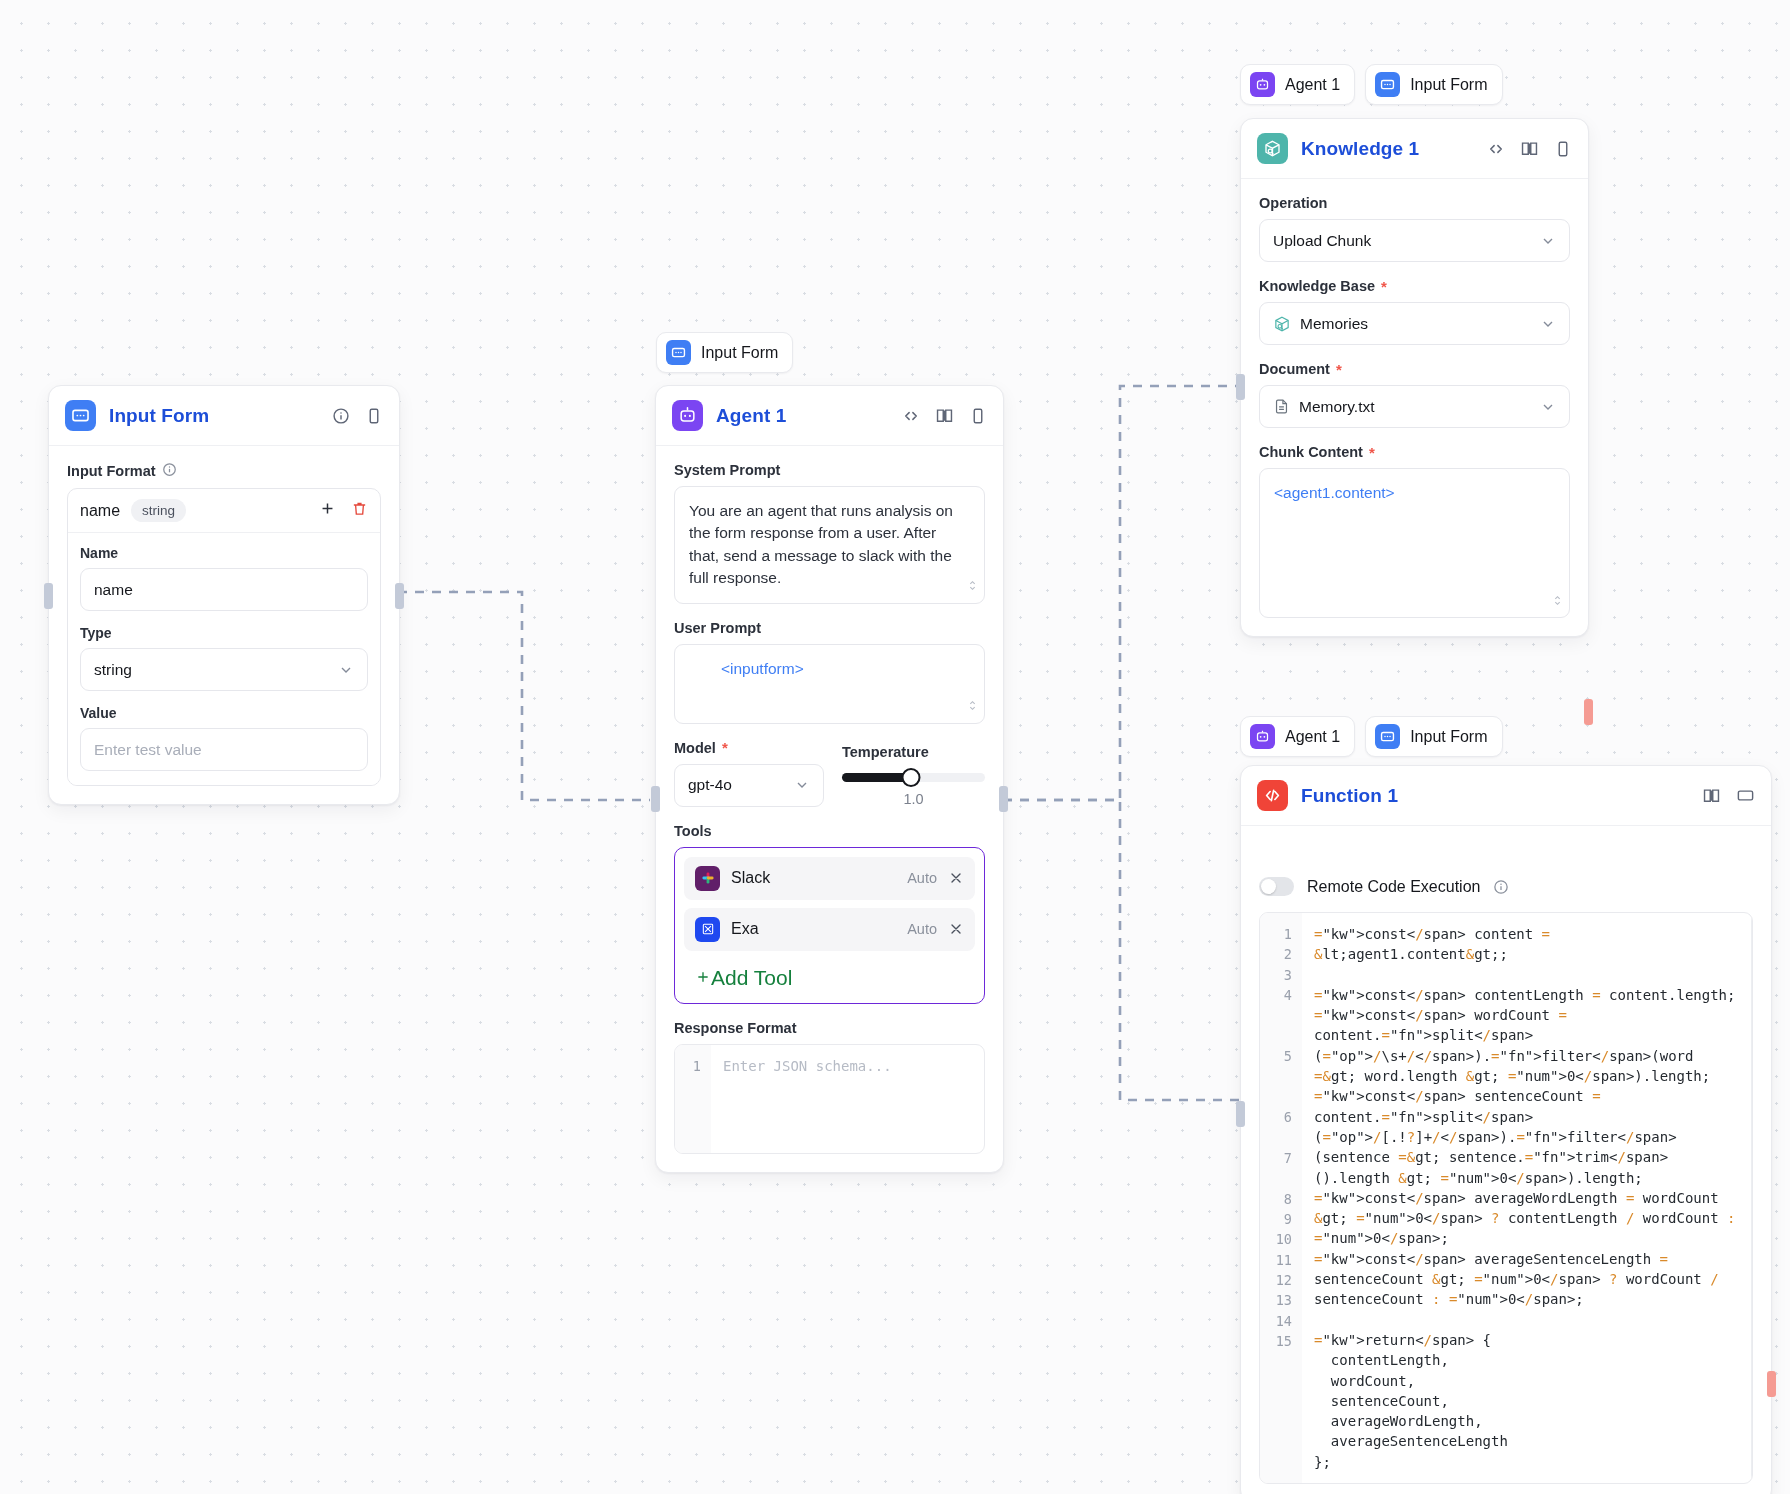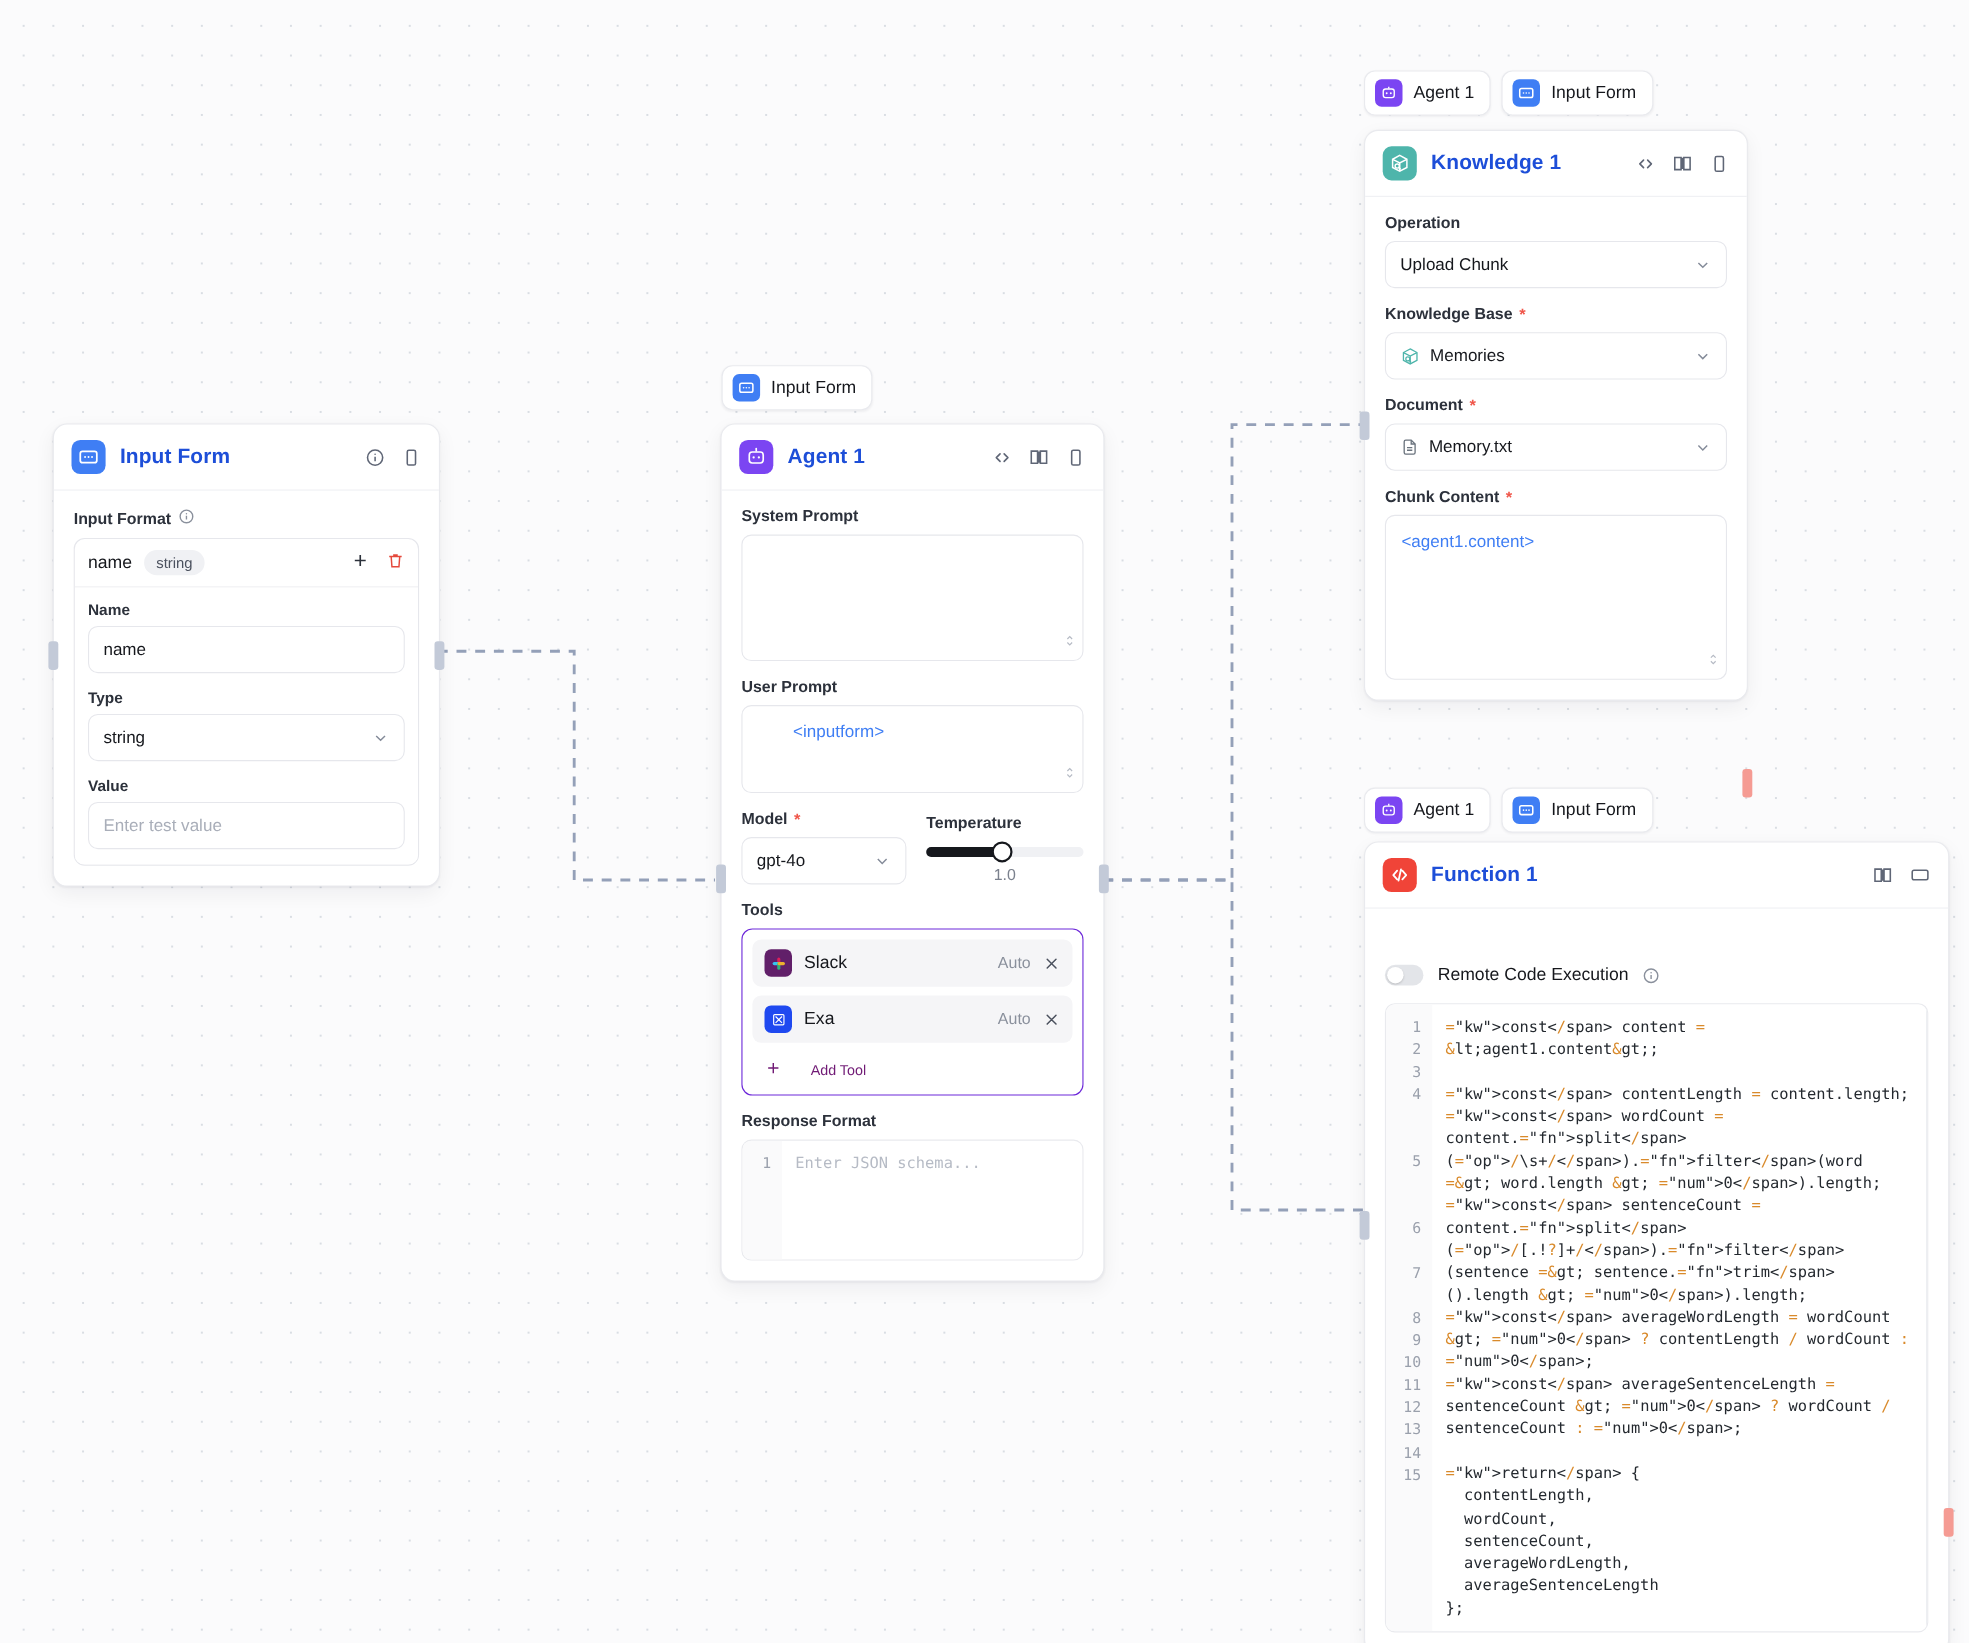--- a/index.html
+++ b/index.html
@@ -106,21 +106,21 @@
   }
   .temp-val { text-align: center; font-size: 14.5px; color: #7b818d; margin-top: 9px; }
   .tools-box { border: 1px solid #6d28d9; border-radius: 10px; padding: 9px; }
   .tool-row {
     display: flex; align-items: center; gap: 11px;
     background: #f5f5f7; border-radius: 8px; padding: 9px 11px; margin-bottom: 8px;
   }
   .tool-name { font-size: 16px; color: #15171c; }
   .tool-auto { margin-left: auto; font-size: 14.5px; color: #8a909c; }
   .tool-x { color: #4b515e; display: flex; }
-  .add-tool { display: flex; align-items: center; gap: 26px; padding: 7px 11px 4px; color: #701a75; font-size: 13px; }
+  .add-tool { display: flex; align-items: center; gap: 0; padding: 7px 11px 4px; color: #15803d; font-size: 21px; }
 
   
   .code-box { border: 1px solid #e9eaee; border-radius: 9px; background: #fff; overflow: hidden; display: flex; }
   .gutter { background: #fafafb; padding: 11px 0 11px; width: 42px; flex: 0 0 42px; text-align: right; }
   .gutter div { font-family: "DejaVu Sans Mono", monospace; font-size: 13.5px; line-height: 20.3px; color: #9aa0ac; padding-right: 10px; }
   .codearea { padding: 11px 12px; flex: 1 1 auto; font-family: "DejaVu Sans Mono", monospace; font-size: 14px; line-height: 20.3px; color: #24292f; white-space: pre-wrap; }
   .op { color: #d98a2b; }
   .code-ph { color: #b6bbc5; }
   .code-scroll { width: 4px; background: #eceef1; }
 
@@ -268,20 +268,21 @@
           <svg width="18" height="18" viewBox="0 0 24 24" fill="none" stroke="currentColor" stroke-width="1.9">
               <rect x="7" y="3" width="10" height="18" rx="2"></rect>
             </svg>
         </span>
       </span>
     </div>
 
     <div class="node-body">
       <div class="field-label">System Prompt</div>
       <div class="textarea" style="min-height:115px;">
+        <span>You are an agent that runs analysis on the form response from a user. After that, send a message to slack with the full response.</span>
         <span class="resize-grip">
           <svg width="13" height="13" viewBox="0 0 24 24" fill="none" stroke="currentColor" stroke-width="2">
               <path d="M8 9l4-4 4 4M8 15l4 4 4-4"></path>
             </svg>
         </span>
       </div>
 
       <div class="field-label" style="margin-top:16px;">User Prompt</div>
       <div class="textarea" style="min-height:80px;padding-left:46px;">
         <span class="tok">&lt;inputform&gt;</span>

